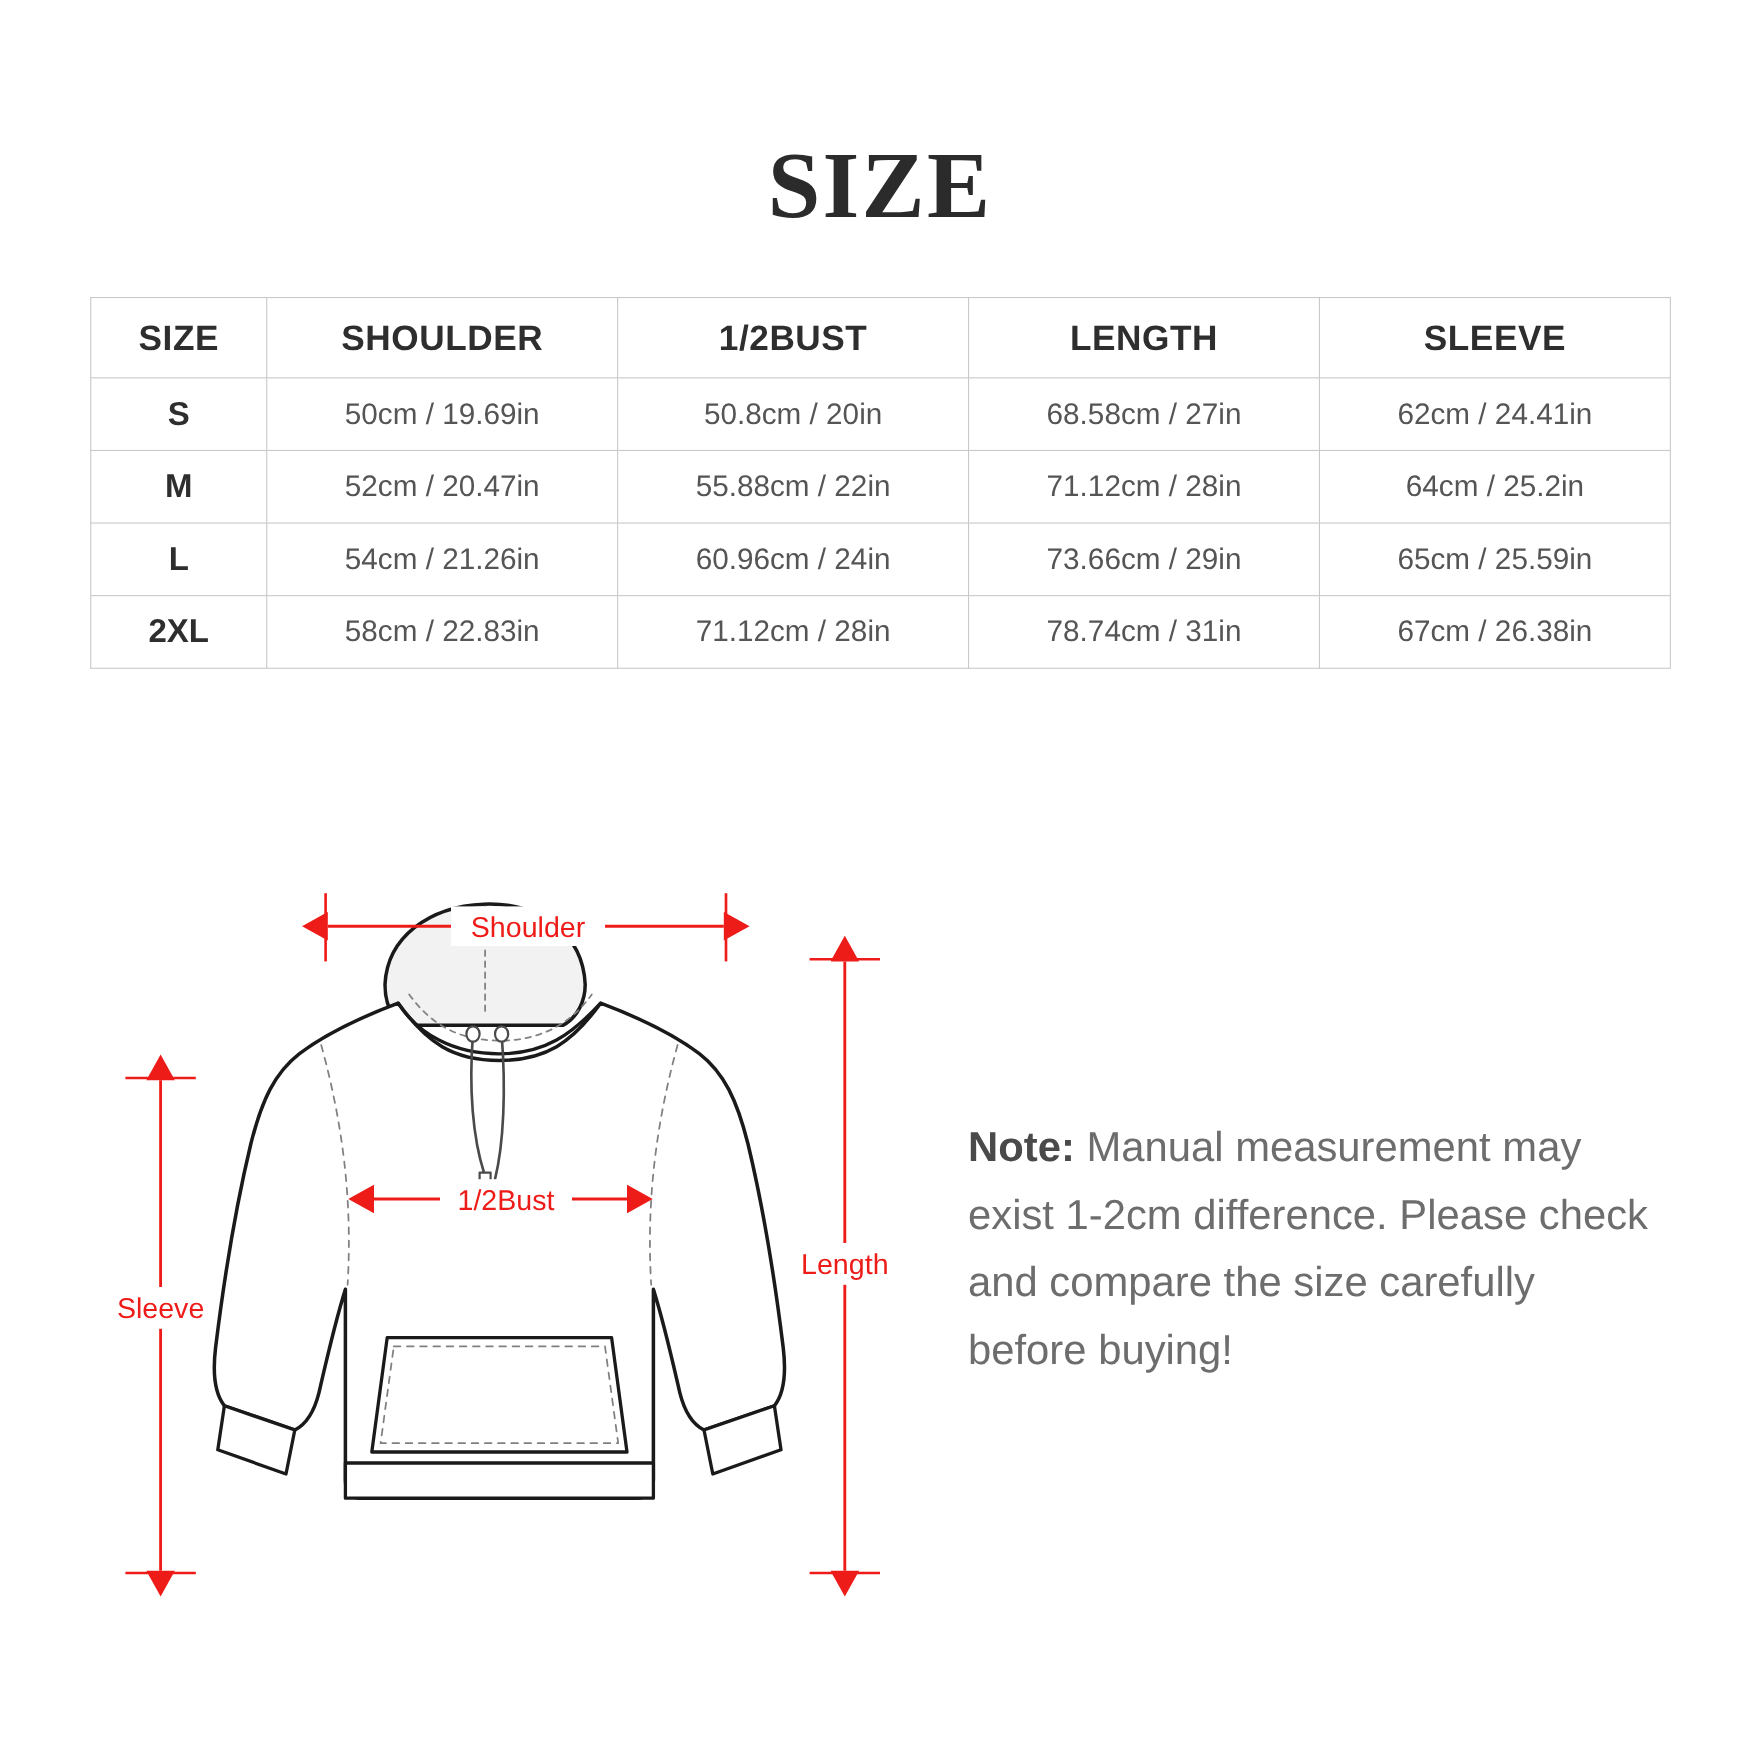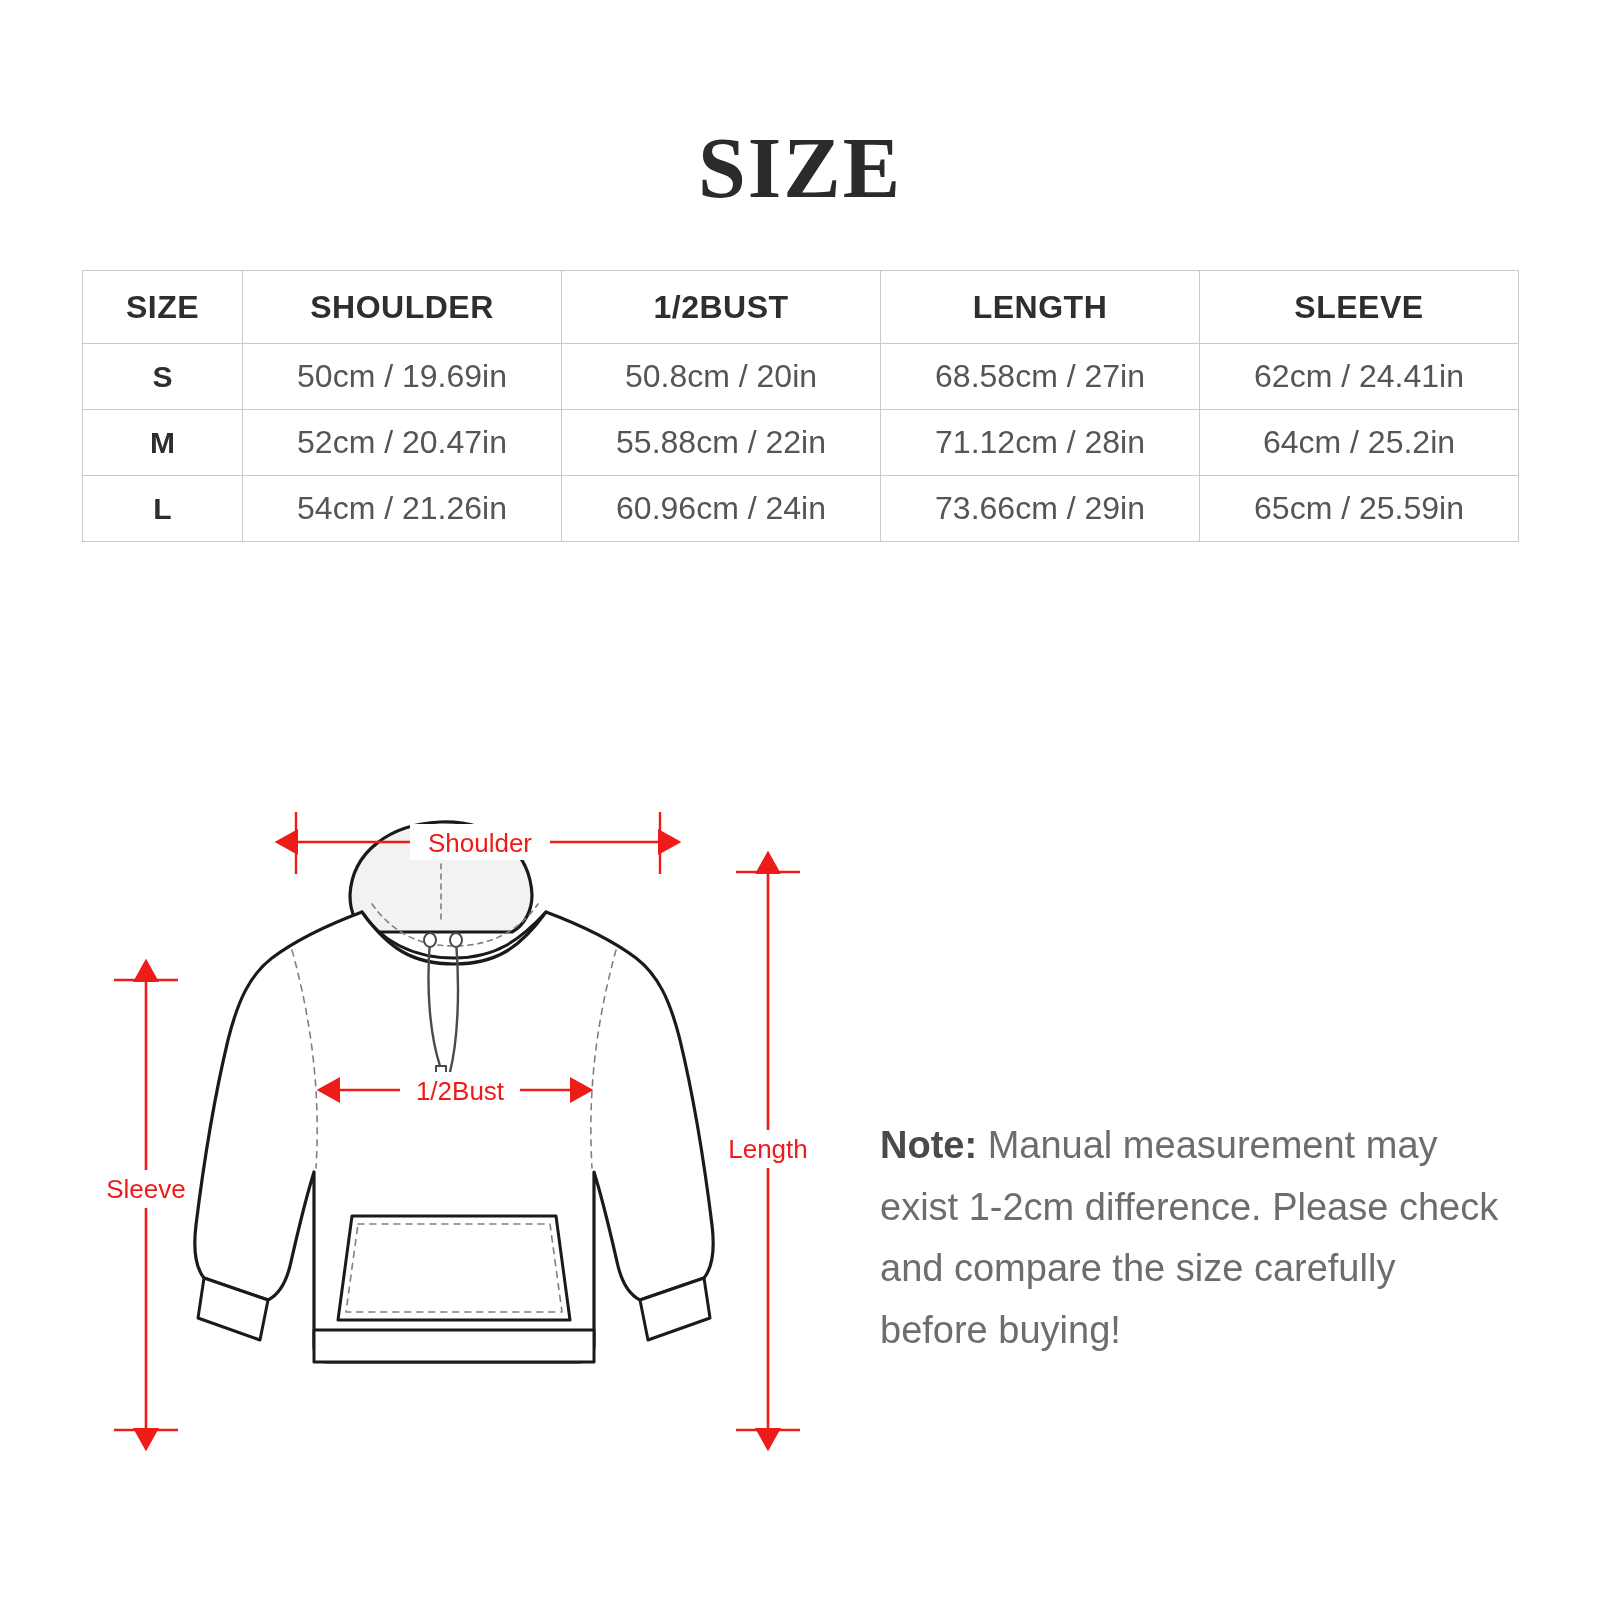--- a/index.html
+++ b/index.html
@@ -46,21 +46,21 @@
   }
   .size-table thead th {
     height: 70px;
     font-size: 32px;
     font-weight: 700;
     color: #2e2e2e;
     letter-spacing: 0.5px;
   }
   .size-table tbody td {
     height: 63px;
-    font-size: 32px;
+    font-size: 27px;
     color: #555555;
   }
   .size-table tbody td.size-cell {
     font-weight: 700;
     font-size: 30px;
     color: #2e2e2e;
   }
   .col-size   { width: 160px; }
   .col-other  { width: 319px; }
 
@@ -70,21 +70,21 @@
     top: 800px;
     left: 100px;
     width: 740px;
     height: 700px;
   }
   .diagram svg { display: block; }
 
   
   .note {
     position: absolute;
-    top: 1115px;
+    top: 1013px;
     left: 880px;
     width: 630px;
     font-size: 38px;
     line-height: 1.62;
     color: #6d6d6d;
   }
   .note b {
     color: #4a4a4a;
     font-weight: 700;
   }
@@ -125,20 +125,27 @@
       <td>55.88cm / 22in</td>
       <td>71.12cm / 28in</td>
       <td>64cm / 25.2in</td>
     </tr>
     <tr>
       <td class="size-cell">L</td>
       <td>54cm / 21.26in</td>
       <td>60.96cm / 24in</td>
       <td>73.66cm / 29in</td>
       <td>65cm / 25.59in</td>
+    </tr>
+    <tr>
+      <td class="size-cell">2XL</td>
+      <td>58cm / 22.83in</td>
+      <td>71.12cm / 28in</td>
+      <td>78.74cm / 31in</td>
+      <td>67cm / 26.38in</td>
     </tr>
   </tbody>
 </table>
 
 <div class="diagram">
   <svg width="740" height="700" viewBox="0 0 740 700" xmlns="http://www.w3.org/2000/svg">
     <defs>
       <marker id="arrL" markerWidth="10" markerHeight="10" refX="9" refY="5" orient="auto" markerUnits="strokeWidth">
         <path d="M9,0 L0,5 L9,10 z" fill="#ee1c18"></path>
       </marker>

